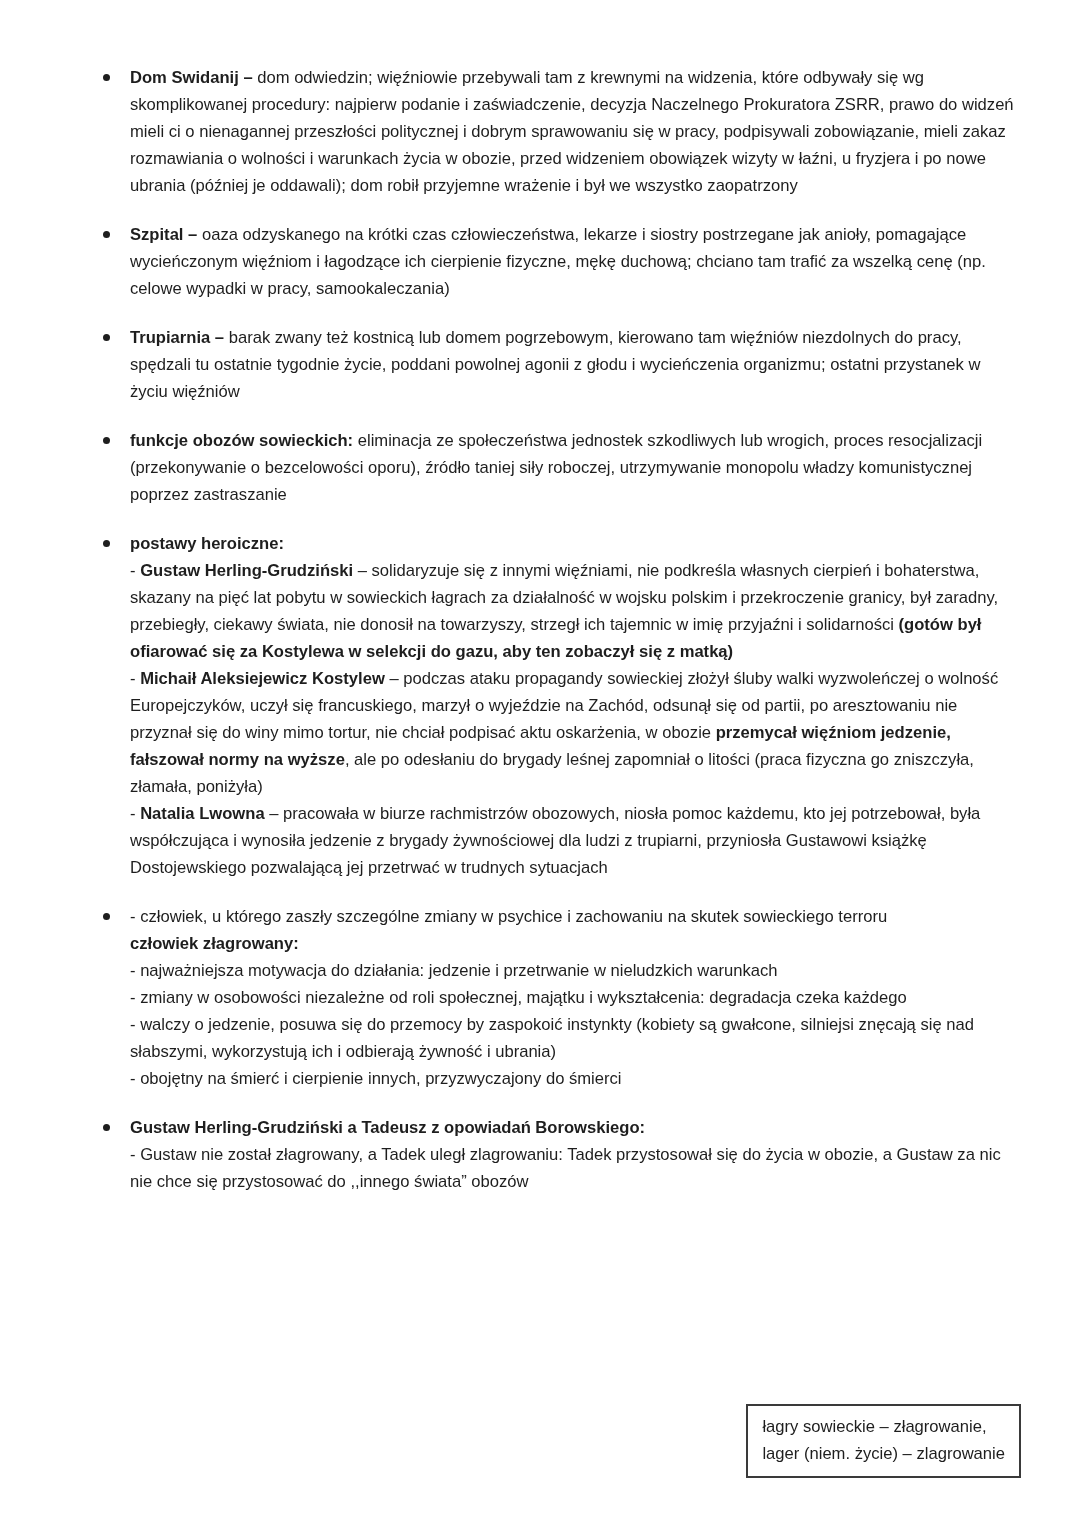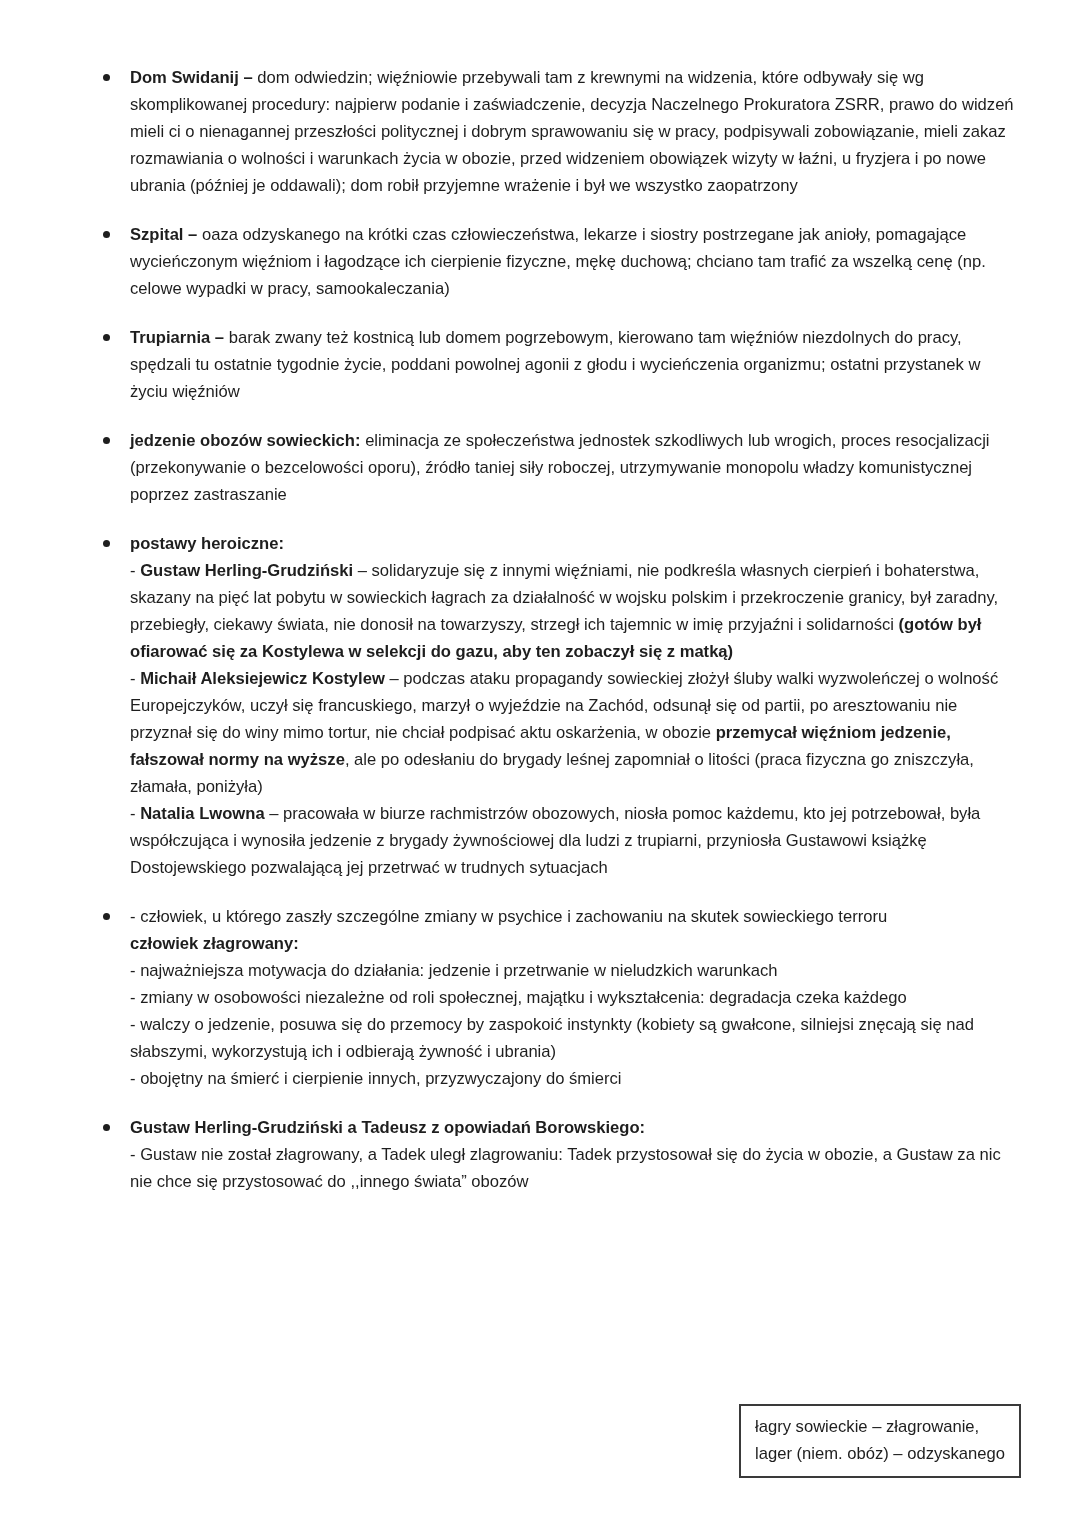--- a/index.html
+++ b/index.html
@@ -65,21 +65,21 @@
       <li class="bullet">
         <div class="text-line"><span class="b">Dom Swidanij – </span><span>dom odwiedzin; więźniowie przebywali tam z krewnymi na widzenia, które odbywały się wg skomplikowanej procedury: najpierw podanie i zaświadczenie, decyzja Naczelnego Prokuratora ZSRR, prawo do widzeń mieli ci o nienagannej przeszłości politycznej i dobrym sprawowaniu się w pracy, podpisywali zobowiązanie, mieli zakaz rozmawiania o wolności i warunkach życia w obozie, przed widzeniem obowiązek wizyty w łaźni, u fryzjera i po nowe ubrania (później je oddawali); dom robił przyjemne wrażenie i był we wszystko zaopatrzony</span></div>
       </li>
       <li class="bullet">
         <div class="text-line"><span class="b">Szpital – </span><span>oaza odzyskanego na krótki czas człowieczeństwa, lekarze i siostry postrzegane jak anioły, pomagające wycieńczonym więźniom i łagodzące ich cierpienie fizyczne, mękę duchową; chciano tam trafić za wszelką cenę (np. celowe wypadki w pracy, samookaleczania)</span></div>
       </li>
       <li class="bullet">
         <div class="text-line"><span class="b">Trupiarnia – </span><span>barak zwany też kostnicą lub domem pogrzebowym, kierowano tam więźniów niezdolnych do pracy, spędzali tu ostatnie tygodnie życie, poddani powolnej agonii z głodu i wycieńczenia organizmu; ostatni przystanek w życiu więźniów</span></div>
       </li>
       <li class="bullet">
-        <div class="text-line"><span class="b">jedzenie obozów sowieckich: </span><span>eliminacja ze społeczeństwa jednostek szkodliwych lub wrogich, proces resocjalizacji (przekonywanie o bezcelowości oporu), źródło taniej siły roboczej, utrzymywanie monopolu władzy komunistycznej poprzez zastraszanie</span></div>
+        <div class="text-line"><span class="b">funkcje obozów sowieckich: </span><span>eliminacja ze społeczeństwa jednostek szkodliwych lub wrogich, proces resocjalizacji (przekonywanie o bezcelowości oporu), źródło taniej siły roboczej, utrzymywanie monopolu władzy komunistycznej poprzez zastraszanie</span></div>
       </li>
       <li class="bullet">
         <div class="text-line"><span class="b">postawy heroiczne:</span></div>
         <div class="text-line"><span>- </span><span class="b">Gustaw Herling-Grudziński</span><span> – solidaryzuje się z innymi więźniami, nie podkreśla własnych cierpień i bohaterstwa, skazany na pięć lat pobytu w sowieckich łagrach za działalność w wojsku polskim i przekroczenie granicy, był zaradny, przebiegły, ciekawy świata, nie donosił na towarzyszy, strzegł ich tajemnic w imię przyjaźni i solidarności </span><span class="b">(gotów był ofiarować się za Kostylewa w selekcji do gazu, aby ten zobaczył się z matką)</span></div>
         <div class="text-line"><span>- </span><span class="b">Michaił Aleksiejewicz Kostylew</span><span> –  podczas ataku propagandy sowieckiej złożył śluby walki wyzwoleńczej o wolność Europejczyków, uczył się francuskiego, marzył o wyjeździe na Zachód, odsunął się od partii, po aresztowaniu nie przyznał się do winy mimo tortur, nie chciał podpisać aktu oskarżenia, w obozie </span><span class="b">przemycał więźniom jedzenie, fałszował normy na wyższe</span><span>, ale po odesłaniu do brygady leśnej zapomniał o litości (praca fizyczna go zniszczyła, złamała, poniżyła)</span></div>
         <div class="text-line"><span>- </span><span class="b">Natalia Lwowna</span><span> – pracowała w biurze rachmistrzów obozowych, niosła pomoc każdemu, kto jej potrzebował, była współczująca i wynosiła jedzenie z brygady żywnościowej dla ludzi z trupiarni, przyniosła Gustawowi książkę Dostojewskiego pozwalającą jej przetrwać w trudnych sytuacjach</span></div>
       </li>
       <li class="bullet">
         <div class="text-line"><span>- człowiek, u którego zaszły szczególne zmiany w psychice i zachowaniu na skutek sowieckiego terroru</span></div>
         <div class="text-line"><span class="b">człowiek złagrowany:</span></div>
@@ -89,16 +89,16 @@
         <div class="text-line"><span>- obojętny na śmierć i cierpienie innych, przyzwyczajony do śmierci</span></div>
       </li>
       <li class="bullet">
         <div class="text-line"><span class="b">Gustaw Herling-Grudziński a Tadeusz z opowiadań Borowskiego:</span></div>
         <div class="text-line"><span>- Gustaw nie został złagrowany, a Tadek uległ zlagrowaniu: Tadek przystosował się do życia w obozie, a Gustaw za nic nie chce się przystosować do ,,innego świata” obozów</span></div>
       </li>
     </ul>
 
   <div class="note-box">
     <span class="note-line">łagry sowieckie – złagrowanie,</span>
-    <span class="note-line">lager (niem. obóz) – odzyskanego</span>
+    <span class="note-line">lager (niem. życie) – zlagrowanie</span>
   </div>
 
 </div>
 
 </body></html>

